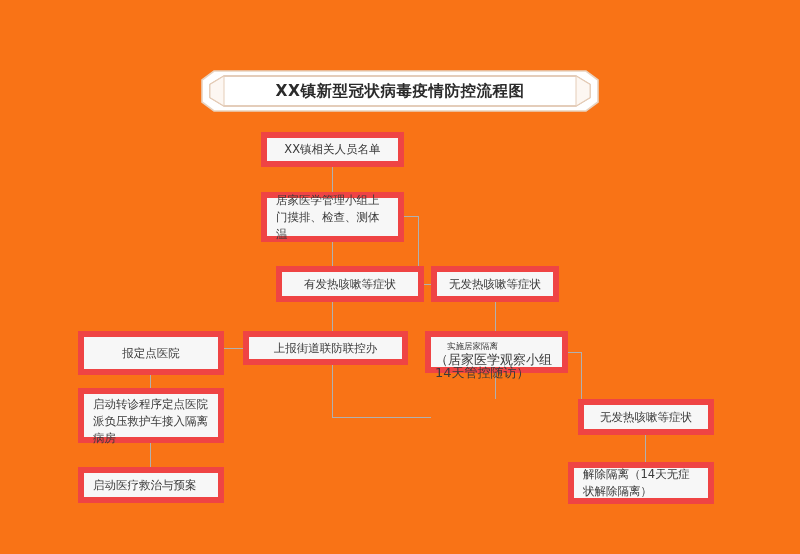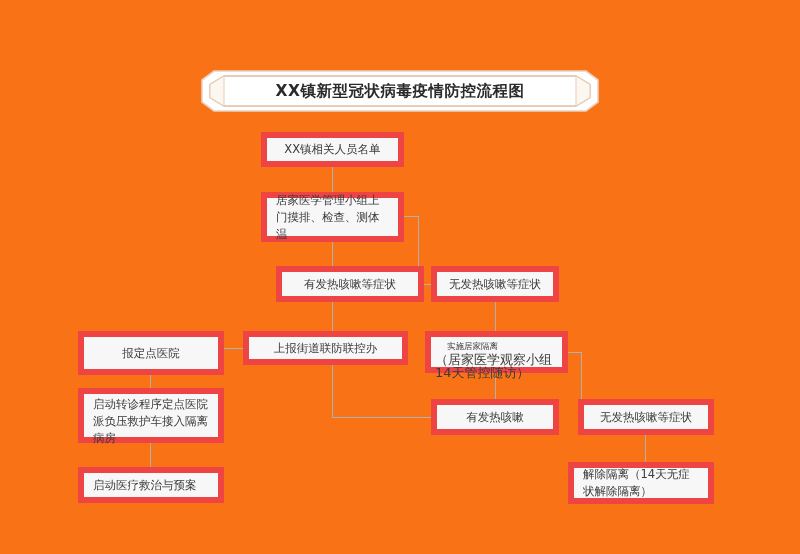--- a/index.html
+++ b/index.html
@@ -163,23 +163,20 @@
   </div>
 
   <div class="node lead overflow" style="left:78px; top:388px; width:146px; height:55px; padding-top:2px;">
     <span class="txt">启动转诊程序定点医院派负压救护车接入隔离病房</span>
   </div>
 
   <div class="node" style="left:78px; top:467px; width:146px; height:36px;">
     <span class="txt">启动医疗救治与预案</span>
   </div>
 
-  <div class="node center" style="left:431px; top:399px; width:128px; height:36px;">
-    <span class="txt">有发热咳嗽</span>
-  </div>
 
   <div class="node center" style="left:578px; top:399px; width:136px; height:36px;">
     <span class="txt">无发热咳嗽等症状</span>
   </div>
 
   <div class="node" style="left:568px; top:462px; width:146px; height:42px;">
     <span class="txt">解除隔离（14天无症状解除隔离）</span>
   </div>
 
 </div>

